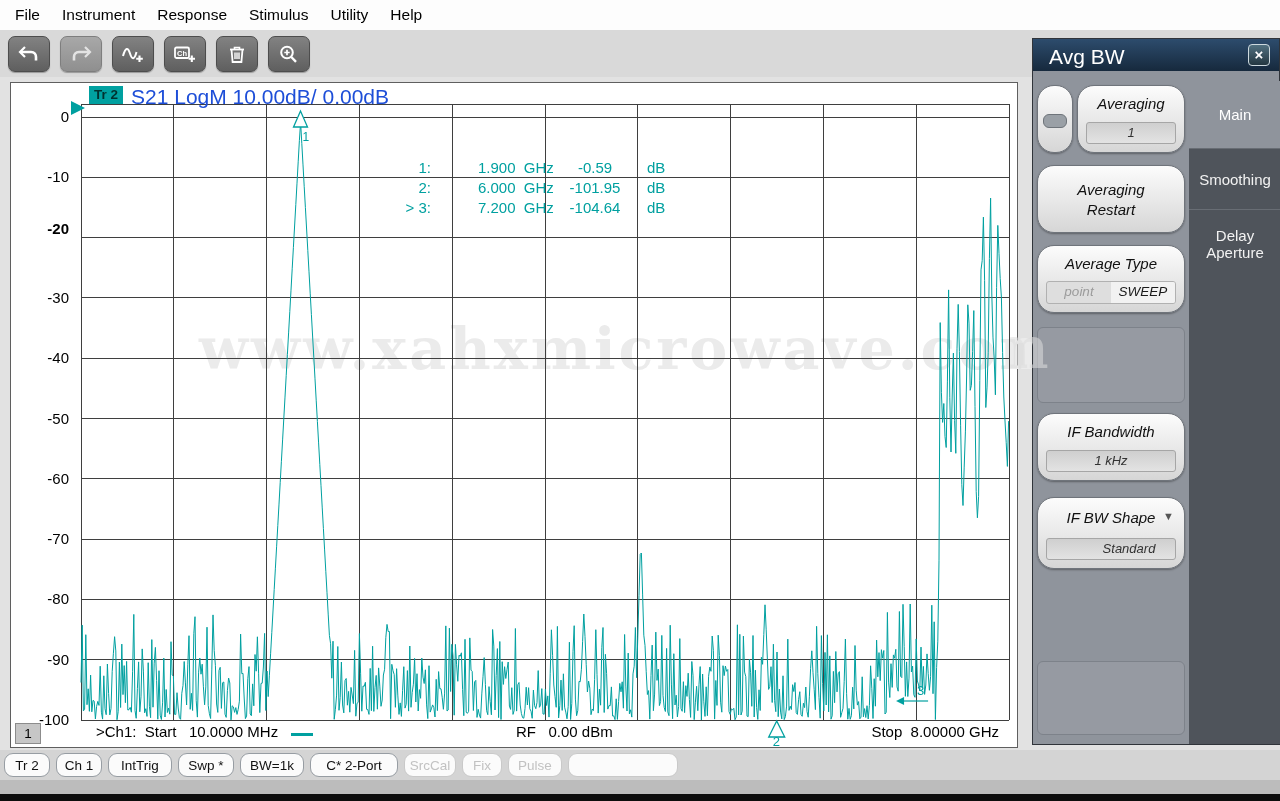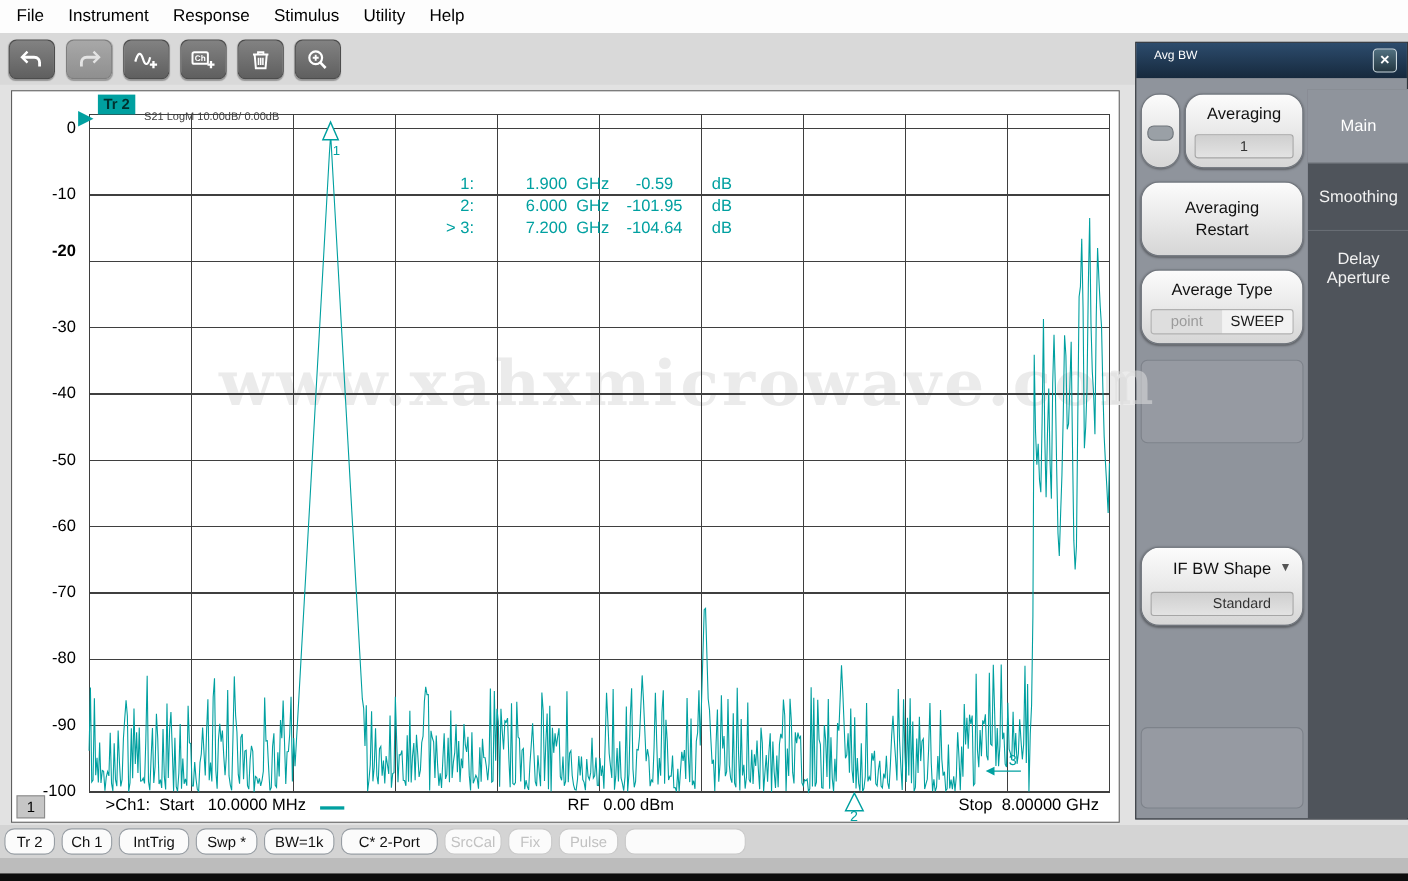--- a/index.html
+++ b/index.html
@@ -17,21 +17,21 @@
     display:flex;align-items:center;gap:10px;padding-left:8px;box-sizing:border-box;}
   .tbtn{width:40px;height:34px;border-radius:7px;border:1px solid #4d4d4d;
     background:linear-gradient(#828282,#5f5f5f);display:flex;align-items:center;justify-content:center;
     box-shadow:0 1px 1px rgba(0,0,0,.3);}
   .tbtn.disabled{background:linear-gradient(#a8a8a8,#8f8f8f);border-color:#7e7e7e;}
   
   .plotwin{position:absolute;left:10px;top:82px;width:1008px;height:666px;background:#fff;
     border:1px solid #5f5f5f;box-sizing:border-box;}
   .trace-chip{position:absolute;left:78px;top:3px;width:34px;height:18px;background:#00A0A0;
     color:#062;color:#00312f;font-size:13.5px;font-weight:bold;text-align:center;line-height:18px;z-index:4;}
-  .trace-format{position:absolute;left:120px;top:18px;font-size:10px;color:#404040;z-index:4;white-space:pre;}
+  .trace-format{position:absolute;left:120px;top:2px;font-size:21px;color:#1d4ed8;z-index:4;white-space:pre;}
   .ylabels{position:absolute;left:14px;top:0;width:50px;height:666px;z-index:4;}
   .ylabels span{position:absolute;right:6px;width:44px;text-align:right;font-size:15px;color:#000;}
   .watermark{position:absolute;left:188px;top:232px;z-index:1;font-family:"DejaVu Serif",serif;
     font-weight:bold;font-size:57px;letter-spacing:3px;color:#ebebeb;white-space:nowrap;}
   .wm-spill{position:absolute;left:1010px;top:314px;width:100px;height:60px;overflow:hidden;
     z-index:40;opacity:.55;pointer-events:none;}
   .wm-spill .watermark{left:-822px;top:0;color:#dedede;}
   #plot-svg{position:absolute;left:0;top:0;z-index:2;}
   .mrow span{position:absolute;font-size:15px;color:#00A0A0;z-index:5;white-space:pre;}
   .mc1{left:372px;width:48px;text-align:right;}
@@ -41,26 +41,26 @@
   
   .ch-chip{position:absolute;left:4px;top:640px;width:26px;height:21px;background:#c6c6c6;
     border:1px solid #8c8c8c;box-sizing:border-box;text-align:center;line-height:19px;font-size:13.5px;color:#000;z-index:5;}
   .stim{position:absolute;top:640px;font-size:15px;color:#000;z-index:5;white-space:pre;}
   .stim-dash{position:absolute;left:280px;top:650px;width:22px;height:3px;background:#00A0A0;z-index:5;}
   
   .panel{position:absolute;left:1032px;top:38px;width:248px;height:707px;background:#8f949c;
     border:1px solid #30343a;box-sizing:border-box;z-index:10;}
   .phead{position:absolute;left:0;top:0;width:100%;height:32px;
     background:linear-gradient(#2d4c6d,#16293d);}
-  .phead .ptitle{position:absolute;left:16px;top:6px;font-size:11px;color:#fff;}
+  .phead .ptitle{position:absolute;left:16px;top:6px;font-size:21px;color:#fff;}
   .pclose{position:absolute;right:9px;top:5px;width:22px;height:22px;border-radius:4px;
     background:linear-gradient(#517080,#243741);border:1px solid #cdd9de;color:#fff;
     font-size:15px;font-weight:bold;text-align:center;line-height:20px;box-sizing:border-box;}
   .pbtn{position:absolute;background:linear-gradient(#fcfcfc,#d6d6d6);border:1px solid #6f747b;
-    border-radius:17px;box-shadow:0 1px 2px rgba(0,0,0,.35);box-sizing:border-box;}
+    border-radius:17px;box-shadow:0 1px 2px rgba(0,0,0,.35);box-sizing:border-box;font-style:italic;}
   .pbtn .lbl{display:block;text-align:center;font-size:15px;color:#111;}
   .vbox{position:absolute;left:8px;right:8px;height:20px;background:linear-gradient(#cfcfcf,#e3e3e3);
     border:1px solid #a6a6a6;border-radius:3px;font-size:13px;color:#333;text-align:center;line-height:19px;}
   .seg{position:absolute;left:8px;right:8px;height:21px;background:#dedede;border:1px solid #b1b1b1;
     border-radius:3px;display:flex;overflow:hidden;}
   .seg span{flex:1;text-align:center;font-size:13.5px;line-height:20px;color:#9b9b9b;}
   .seg span.sel{background:#f2f2f2;color:#1a1a1a;}
   .pempty{position:absolute;background:#969aa2;border:1px solid #7d828a;border-radius:6px;box-sizing:border-box;}
   .toggle-pill{width:22px;height:12px;border-radius:6px;background:#9aa0a6;border:1px solid #6e747a;
     margin:28px auto 0 auto;}
@@ -220,20 +220,24 @@
   <div class="pbtn" style="left:4px;top:206px;width:148px;height:68px;">
     <span class="lbl" style="margin-top:9px;">Average Type</span>
     <div class="seg" style="bottom:8px;">
       <span>point</span>
       <span class="sel">SWEEP</span>
     </div>
   </div>
 
   <div class="pempty" style="left:4px;top:288px;width:148px;height:76px;"></div>
 
+  <div class="pbtn" style="left:4px;top:374px;width:148px;height:68px;">
+    <span class="lbl" style="margin-top:9px;">IF Bandwidth</span>
+    <div class="vbox" style="bottom:8px;">1 kHz</div>
+  </div>
 
   <div class="pbtn" style="left:4px;top:458px;width:148px;height:72px;">
     <span class="lbl" style="margin-top:11px;">IF BW Shape</span>
     <span class="shape-arrow">▼</span>
     <div class="vbox" style="bottom:8px;padding-left:36px;">Standard</div>
   </div>
 
 
   <div class="pempty" style="left:4px;top:622px;width:148px;height:74px;"></div>
 </div>

